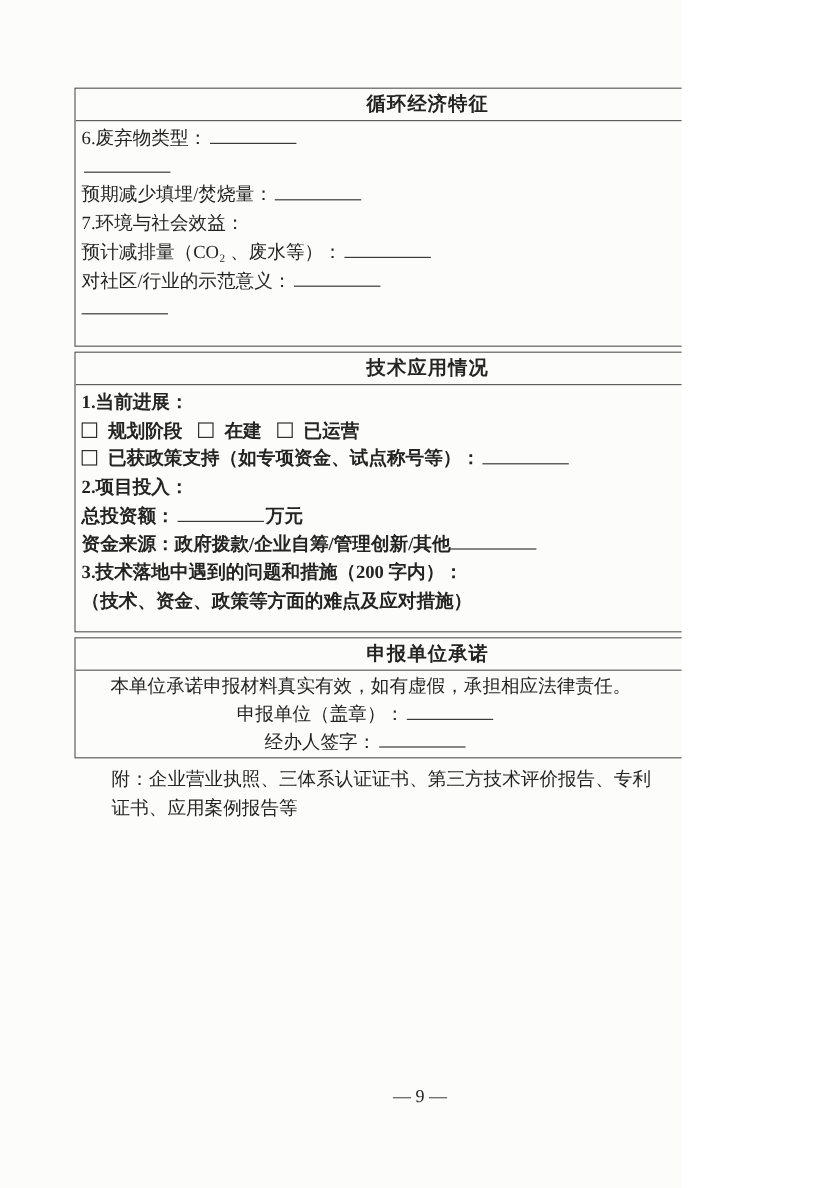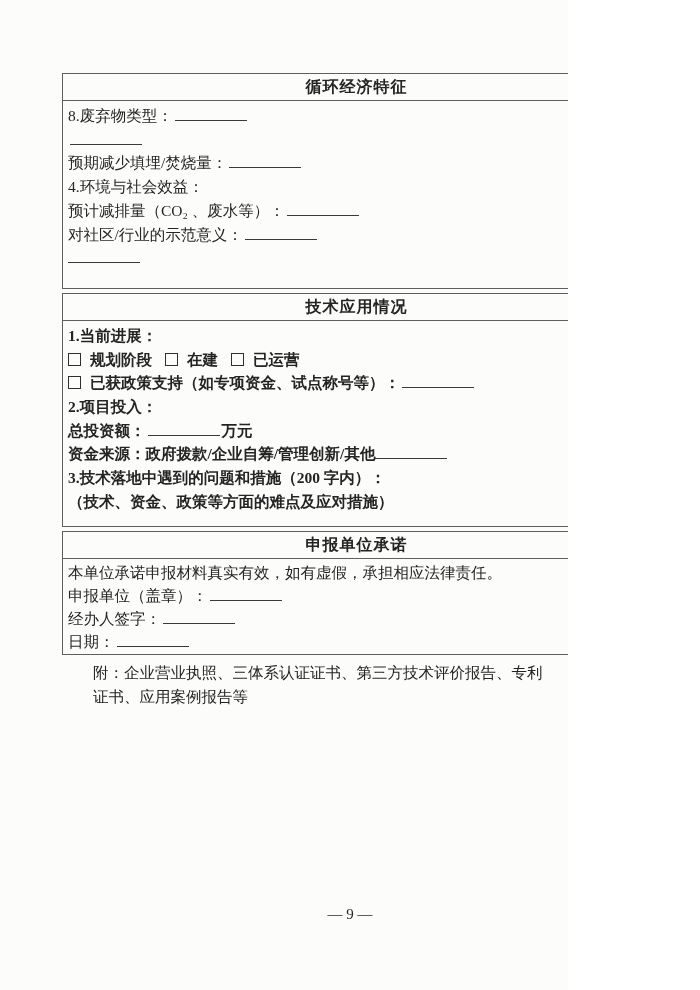--- a/index.html
+++ b/index.html
@@ -32,21 +32,21 @@
     font-weight: bold;
     font-size: 16px;
     padding: 3px 0 2px 0;
     border-bottom: 1.5px solid #5f5f5f;
     letter-spacing: 1px;
   }
   .box-body {
     padding: 3px 6px 18px 5px;
   }
   .box-body.tight { padding-bottom: 12px; font-weight: bold; }
-  .box-body.tightest { padding-bottom: 1px; padding-top: 2px; }
+  .box-body.tightest { padding-bottom: 1px; padding-top: 2px; margin-left: 24px; }
   .line {
     line-height: 23.7px;
     white-space: nowrap;
   }
   .box3 .line { line-height: 23px; }
   .blank {
     display: inline-block;
     width: 72px;
     height: 13px;
     border-bottom: 1px solid #3a3a3a;
@@ -57,21 +57,21 @@
   .cb {
     display: inline-block;
     width: 11px; height: 11px;
     border: 1.2px solid #2f2f2f;
     margin-right: 9px;
     vertical-align: -1px;
     background: transparent;
   }
   .cb.gap { margin-left: 13px; }
   .sig {
-    text-align: left;
+    text-align: center;
     padding-right: 126px;
   }
   .note {
     margin: 6px 0 0 31px;
     width: 462px;
     line-height: 24.5px;
     font-size: 15.5px;
     white-space: normal;
   }
   .pager {
@@ -84,24 +84,24 @@
 </style>
 </head>
 <body>
 
 <div class="scan">
   <div class="form">
 
     <section class="box">
       <div class="box-header">循环经济特征</div>
       <div class="box-body">
-        <div class="line"><span>8.废弃物类型：</span><span class="blank"></span></div>
+        <div class="line"><span>6.废弃物类型：</span><span class="blank"></span></div>
         <div class="line"><span class="blank"></span></div>
         <div class="line"><span>预期减少填埋/焚烧量：</span><span class="blank"></span></div>
-        <div class="line"><span>4.环境与社会效益：</span></div>
+        <div class="line"><span>7.环境与社会效益：</span></div>
         <div class="line"><span>预计减排量（CO₂ 、废水等）：</span><span class="blank"></span></div>
         <div class="line"><span>对社区/行业的示范意义：</span><span class="blank"></span></div>
         <div class="line"><span class="blank nolead"></span></div>
       </div>
     </section>
 
     <section class="box">
       <div class="box-header">技术应用情况</div>
       <div class="box-body tight">
         <div class="line"><span>1.当前进展：</span></div>
@@ -114,21 +114,20 @@
         <div class="line"><span>（技术、资金、政策等方面的难点及应对措施）</span></div>
       </div>
     </section>
 
     <section class="box box3">
       <div class="box-header">申报单位承诺</div>
       <div class="box-body tightest">
         <div class="line"><span>本单位承诺申报材料真实有效，如有虚假，承担相应法律责任。</span></div>
         <div class="line sig"><span>申报单位（盖章）：</span><span class="blank"></span></div>
         <div class="line sig"><span>经办人签字：</span><span class="blank"></span></div>
-        <div class="line sig"><span>日期：</span><span class="blank"></span></div>
       </div>
     </section>
 
     <div class="note">附：企业营业执照、三体系认证证书、第三方技术评价报告、专利证书、应用案例报告等</div>
   </div>
 
   <div class="pager">— 9 —</div>
 </div>
 
 </body></html>

